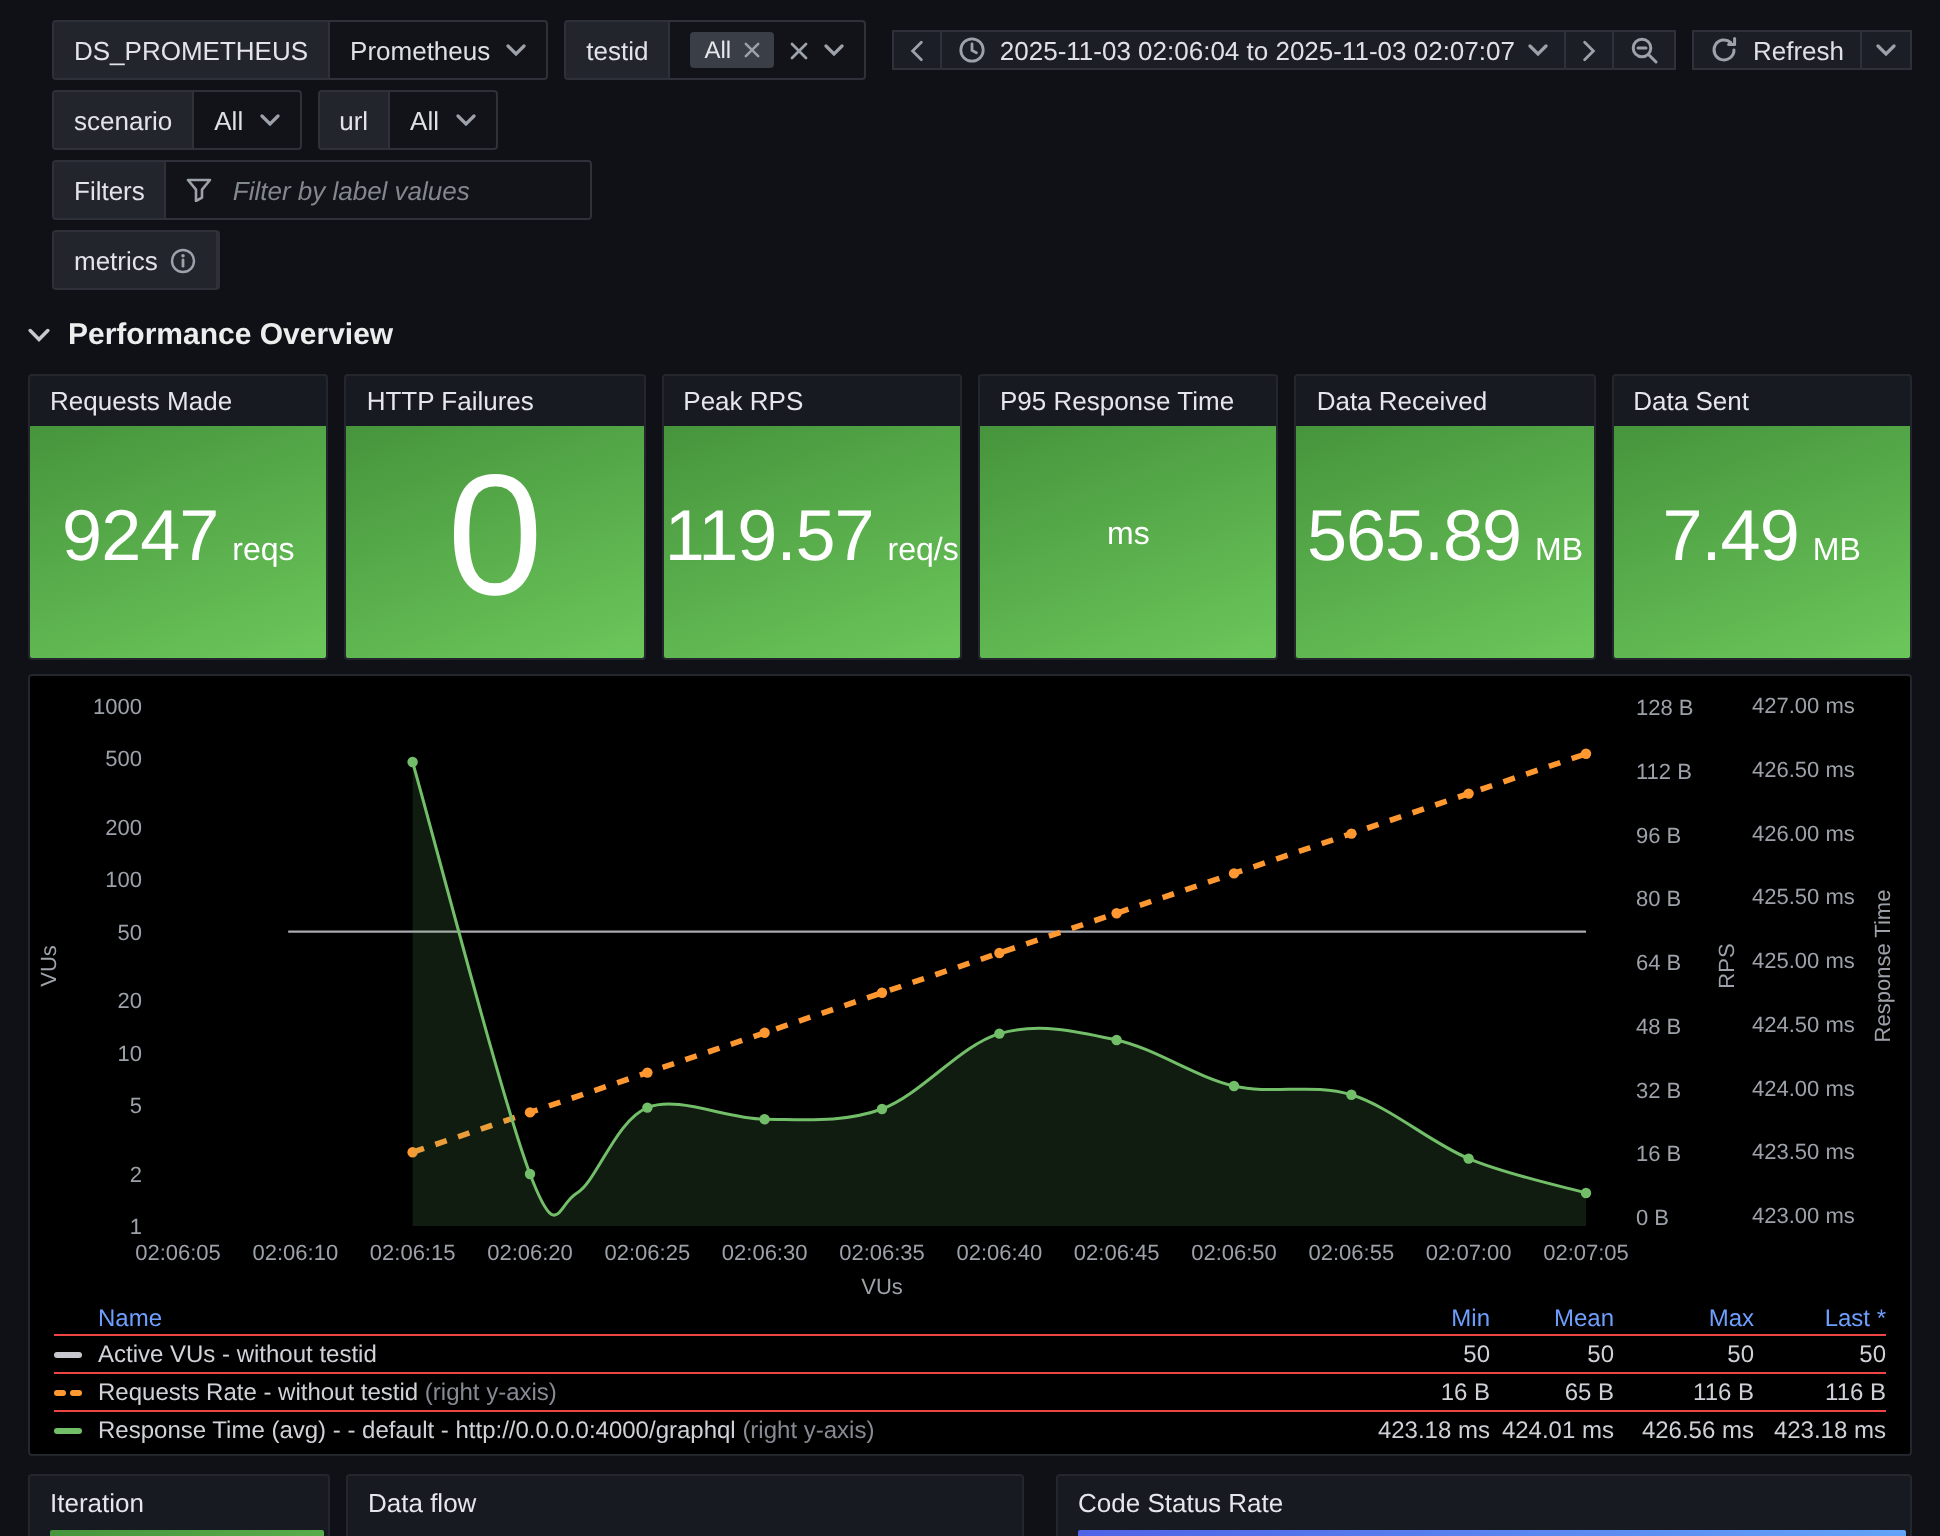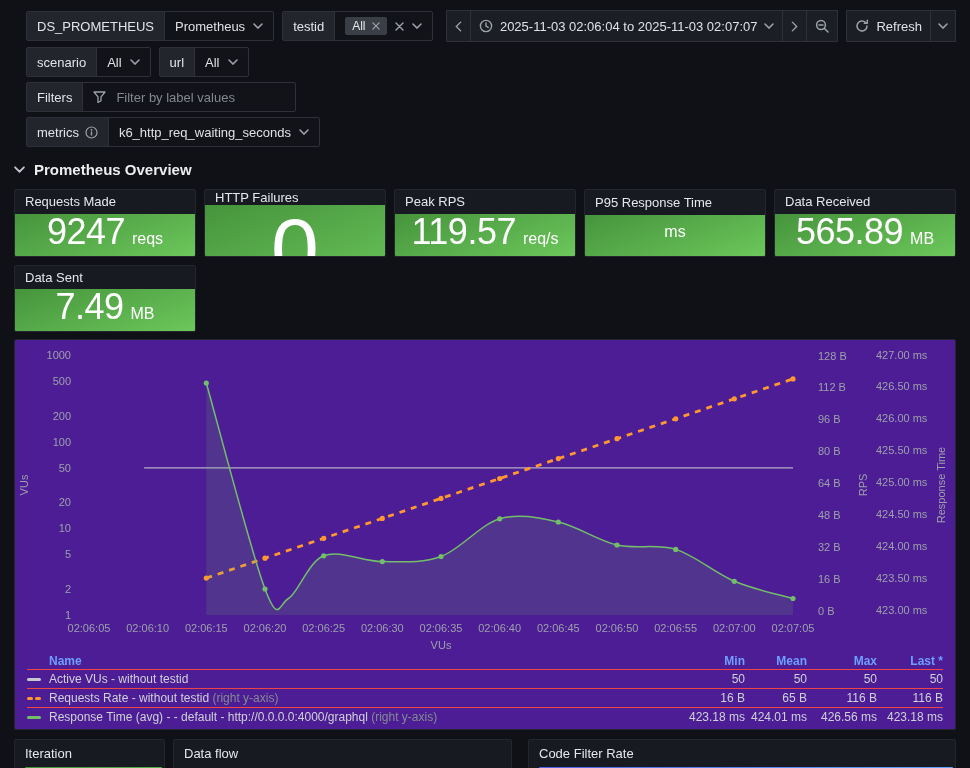--- a/index.html
+++ b/index.html
@@ -9,45 +9,45 @@
   .row{display:flex;align-items:center;gap:8px;margin-bottom:5px;padding-left:12px;}
   .ctrl{display:flex;align-items:stretch;height:30px;border:1px solid #2e3139;border-radius:2px;background:#111318;}
   .ctrl-label{display:flex;align-items:center;gap:6px;padding:0 10px;background:#22252c;
     font-size:13px;font-weight:500;color:#e3e4e9;border-right:1px solid #2e3139;white-space:nowrap;}
   .ctrl-value{display:flex;align-items:center;gap:8px;padding:0 10px;font-size:13px;color:#dfe0e5;cursor:pointer;white-space:nowrap;}
   .chip{display:flex;align-items:center;gap:6px;background:#3a3e46;border-radius:2px;padding:2px 7px;font-size:12px;color:#e6e7eb;}
   .icon{display:inline-flex;align-items:center;color:#9da1a9;}
   .chev{color:#9da1a9;}
   .filter-input{display:flex;align-items:center;gap:8px;padding:0 10px;width:212px;}
   .filter-input input{flex:1;background:transparent;border:none;outline:none;color:#d946ef;
-    font-size:13px;font-family:"Liberation Sans",sans-serif;}
+    font-size:13px;font-family:"Liberation Sans",sans-serif;font-style:italic;}
   .filter-input input::placeholder{color:#83878f;}
   .right-group{margin-left:auto;display:flex;gap:8px;}
   .tb-join{display:flex;}
-  .tb-btn{height:32px;display:flex;align-items:center;gap:7px;padding:0 8px;background:#1b1e24;
+  .tb-btn{height:20px;display:flex;align-items:center;gap:7px;padding:0 8px;background:#1b1e24;
     border:1px solid #2e3139;color:#e0e1e6;font-size:13px;font-weight:500;cursor:pointer;white-space:nowrap;}
   .tb-join .tb-btn+.tb-btn{margin-left:-1px;}
   .tb-btn.split-chev{padding:0 7px;}
   .section-header{display:flex;align-items:center;gap:9px;margin:14px 14px 11px;cursor:pointer;}
   .section-header .title{font-size:15px;font-weight:700;color:#eceded;}
-  .stats{display:grid;grid-template-columns:repeat(5,1fr);gap:8px;margin:0 14px;height:143px;}
+  .stats{display:grid;grid-template-columns:repeat(6,1fr);gap:8px;margin:0 14px;height:143px;}
   .stat-panel{background:#171a20;border:1px solid #24262e;border-radius:2px;display:flex;flex-direction:column;overflow:hidden;}
   .stat-title{height:25px;display:flex;align-items:center;padding:0 10px;font-size:13px;font-weight:500;color:#e6e7ec;}
   .stat-body{flex:1;display:flex;align-items:baseline;justify-content:center;gap:7px;color:#fff;
     padding-bottom:6px;}
   .stat-body-inner{display:flex;align-items:baseline;gap:7px;margin:auto;}
   .stat-value{font-size:36px;font-weight:500;letter-spacing:-0.5px;line-height:1;}
   .stat-value.big{font-size:86px;font-weight:400;letter-spacing:0;}
   .stat-unit{font-size:16px;font-weight:500;}
-  .chart-panel{margin:7px 14px 0;height:391px;background:#4c1d95;border:1px solid #24262e;border-radius:2px;overflow:hidden;}
+  .chart-panel{margin:7px 14px 0;height:391px;background:#000000;border:1px solid #24262e;border-radius:2px;overflow:hidden;}
   .chart-panel svg{display:block;}
   svg text.tick{fill:#9da1a9;font-size:11px;font-family:"Liberation Sans",sans-serif;}
   svg text.axlab{fill:#9da1a9;font-size:11px;font-family:"Liberation Sans",sans-serif;}
   .legend{padding:0 12px;font-size:12px;}
-  .legend-header{display:flex;align-items:center;height:17px;color:#6e9fff;font-weight:700;}
+  .legend-header{display:flex;align-items:center;height:17px;color:#6e9fff;font-weight:400;}
   .lg-name-h{flex:1;padding-left:22px;cursor:pointer;}
   .lg-col{width:60px;text-align:right;cursor:pointer;}
   .lg-col.w2{width:62px;} .lg-col.w3{width:70px;} .lg-col.w4{width:66px;}
   .legend-row{display:flex;align-items:center;height:19px;border-top:1px solid #ef4444;color:#d0d2d8;justify-content:flex-end;}
   .lg-ind{width:14px;margin-right:8px;display:flex;gap:2px;align-items:center;flex:none;}
   .lg-ind i{display:block;height:3px;border-radius:2px;flex:1;}
   .lg-name{flex:1;white-space:nowrap;overflow:hidden;cursor:pointer;}
   .lg-suffix{color:#868a93;}
   .lg-val{width:60px;text-align:right;color:#cfd1d7;white-space:nowrap;}
   .lg-val.w2{width:62px;} .lg-val.w3{width:70px;} .lg-val.w4{width:66px;}
@@ -197,39 +197,31 @@
       <span class="ctrl-label">
         <span>metrics</span>
         <span class="icon">
             <svg width="13" height="13" viewBox="0 0 13 13">
               <circle cx="6.5" cy="6.5" r="5.5" fill="none" stroke="currentColor" stroke-width="1.2"></circle>
               <path d="M6.5 6v3.1" stroke="currentColor" stroke-width="1.4" stroke-linecap="round"></path>
               <circle cx="6.5" cy="3.9" r="0.9" fill="currentColor"></circle>
             </svg>
           </span>
       </span>
-      <span class="ctrl-value">
-        <span>k6_http_req_waiting_seconds</span>
-        <span class="icon chev">
-            <svg width="10" height="6" viewBox="0 0 10 6">
-              <path d="M1 1l4 4 4-4" fill="none" stroke="currentColor" stroke-width="1.6" stroke-linecap="round"></path>
-            </svg>
-          </span>
-      </span>
     </div>
   </div>
 </div>
 
 <div class="section-header">
   <span class="icon">
       <svg width="11" height="7" viewBox="0 0 10 6">
         <path d="M1 1l4 4 4-4" fill="none" stroke="#c7c9d1" stroke-width="1.6" stroke-linecap="round"></path>
       </svg>
     </span>
-  <span class="title">Prometheus Overview</span>
+  <span class="title">Performance Overview</span>
 </div>
 
 <div class="stats" id="stats-row">
   <div class="stat-panel">
     <div class="stat-title">Requests Made</div>
     <div class="stat-body" style="background:linear-gradient(160deg, #46943c, #6cc75b)">
       <div class="stat-body-inner">
         <span class="stat-value">9247</span>
         <span class="stat-unit">reqs</span>
       </div>
@@ -413,16 +405,16 @@
 
 <div class="bottom-row" id="bottom-row">
     <div class="bpanel" style="width:151px;margin-left:0px">
       <div class="btitle">Iteration</div>
       <div class="bbar" style="background:linear-gradient(160deg,#46943c,#6cc75b)"></div>
     </div>
     <div class="bpanel" style="width:339px;margin-left:8px">
       <div class="btitle">Data flow</div>
     </div>
     <div class="bpanel" style="width:428px;margin-left:16px">
-      <div class="btitle">Code Filter Rate</div>
+      <div class="btitle">Code Status Rate</div>
       <div class="bbar" style="background:linear-gradient(90deg,#4f63e6,#62a3f8)"></div>
     </div>
   </div>
 
 </body></html>

